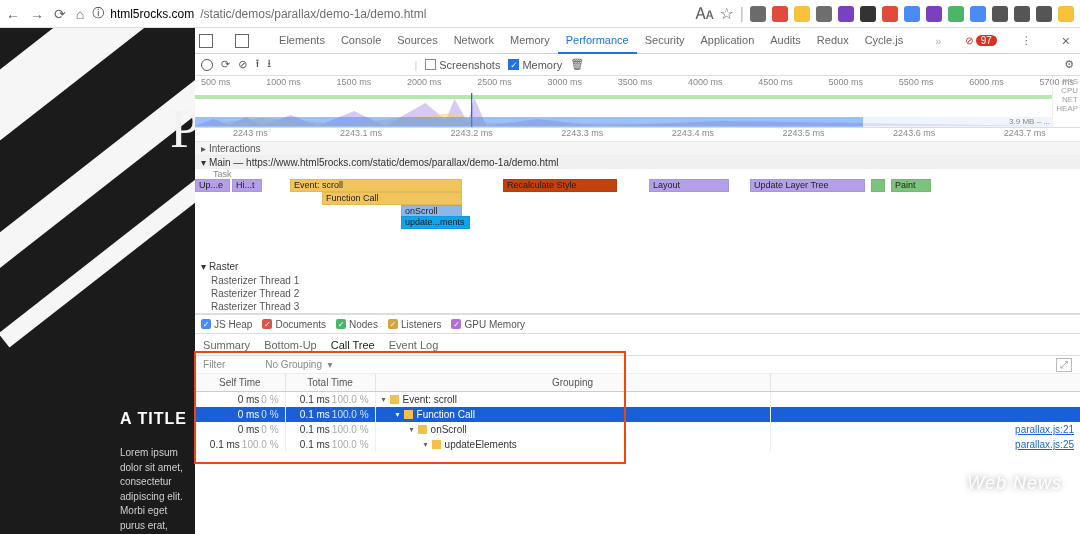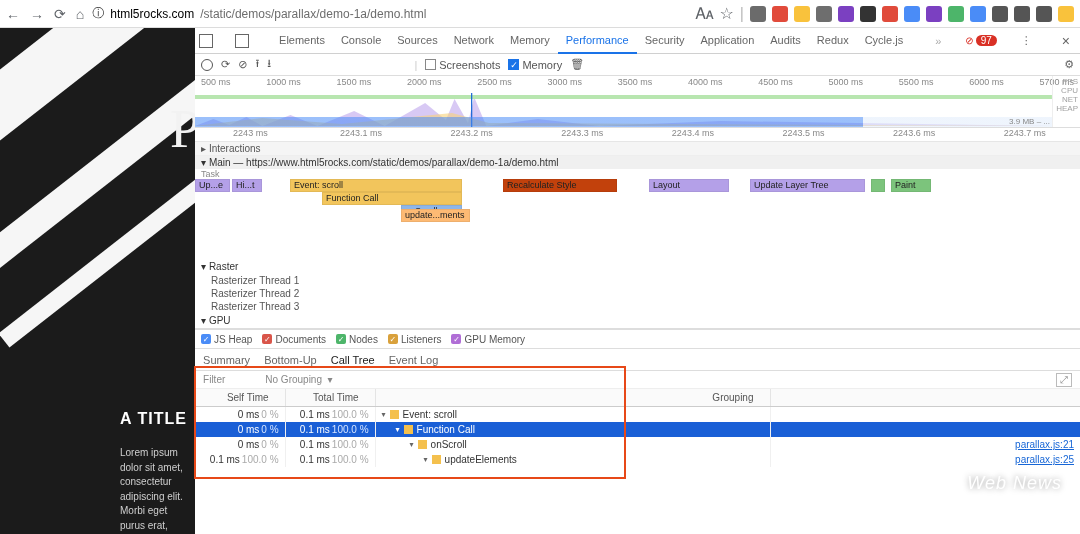--- a/index.html
+++ b/index.html
@@ -54,42 +54,42 @@
 .overview .heap { position: absolute; bottom: 0; left: 0; right: 28px; height: 10px; background: linear-gradient(90deg,#4a8cf7 0%,#4a8cf7 78%,#e1ecfb 78%,#e1ecfb 100%); opacity: 0.55; }
 
 
 .ruler { height: 14px; border-bottom: 1px solid #e6e6e6; display: flex; font-size: 9px; color: #888; }
 .ruler span { flex: 1; text-align: center; }
 
 
 .flame-wrap { border-bottom: 1px solid #ddd; font-size: 10px; }
 .row-int { padding: 1px 6px; border-bottom: 1px solid #eee; color: #555; background: #f5f5f5; }
 .row-main { padding: 1px 6px; color: #333; background: #f0f0f0; }
-.tasklabel { font-size: 9px; color: #888; padding-left: 6px; }
+.tasklabel { font-size: 9px; color: #888; padding-left: 18px; }
 .flame { position: relative; height: 66px; }
 .seg { position: absolute; height: 13px; font-size: 9px; color: #222; padding: 0 3px; overflow: hidden; white-space: nowrap; border: 1px solid rgba(0,0,0,0.06); }
 
 
 .section-h { padding: 2px 6px; font-size: 10px; color: #333; }
 .raster-item { padding: 1px 16px; font-size: 10px; color: #555; }
 
 
 .legend { height: 20px; border-top: 1px solid #ddd; border-bottom: 1px solid #ddd; display: flex; align-items: center; gap: 10px; padding: 0 6px; font-size: 10px; color: #555; }
 .legend .itm { display: flex; align-items: center; gap: 3px; }
 
 
 .bot-tabs { height: 22px; border-bottom: 1px solid #ddd; display: flex; align-items: center; gap: 14px; font-size: 11px; color: #666; padding: 0 8px; }
 .bot-tabs .bt.active { color: #222; }
 .filter-row { height: 18px; display: flex; align-items: center; gap: 40px; padding: 0 8px; font-size: 10px; color: #888; border-bottom: 1px solid #eee; }
 
 
 .tbl-wrap { position: relative; }
 .redbox { position: absolute; border: 2px solid #e74818; left: -1px; top: -23px; width: 432px; height: 113px; pointer-events: none; }
 .tbl { width: 100%; border-collapse: collapse; font-size: 10px; color: #333; }
-.tbl th { text-align: right; font-weight: 500; color: #555; border-bottom: 1px solid #ccc; border-right: 1px solid #e4e4e4; padding: 3px 16px; background: #fafafa; }
+.tbl th { text-align: center; font-weight: 500; color: #555; border-bottom: 1px solid #ccc; border-right: 1px solid #e4e4e4; padding: 3px 16px; background: #fafafa; }
 .tbl td { padding: 2px 6px; border-right: 1px solid #f0f0f0; }
 .tbl .r { text-align: right; }
 .tbl .pct { color: #aaa; padding-left: 2px; }
 .tbl tr.sel { background: #1a5fd6; color: #fff; }
 .tbl tr.sel .pct { color: #d5e4ff; }
 .act { display: flex; align-items: center; gap: 4px; }
 .act .tw { color: #666; font-size: 8px; }
 .tbl tr.sel .tw { color: #fff; }
 .act .sqico { width: 9px; height: 9px; background: #f4c04d; }
 .link { color: #1766d6; text-align: right; text-decoration: underline; }
@@ -243,35 +243,34 @@
     <div class="flame-wrap">
       <div class="row-int">▸ <span>Interactions</span></div>
       <div class="row-main">▾ <span>Main — https://www.html5rocks.com/static/demos/parallax/demo-1a/demo.html</span></div>
       <div class="tasklabel">Task</div>
       <div class="flame" id="flame">
           <div class="seg" style="left: 0px; top: 0px; width: 35px; background: rgb(180, 160, 232);">Up...e</div>
           <div class="seg" style="left: 37px; top: 0px; width: 30px; background: rgb(180, 160, 232);">Hi...t</div>
           <div class="seg" style="left: 95px; top: 0px; width: 172px; background: rgb(242, 197, 92);">Event: scroll</div>
           <div class="seg" style="left: 127px; top: 13px; width: 140px; background: rgb(242, 197, 92);">Function Call</div>
           <div class="seg" style="left: 206px; top: 26px; width: 61px; background: rgb(143, 182, 232);">onScroll</div>
-          <div class="seg" style="left: 206px; top: 30px; width: 69px; background: #fdba74;">update...ments</div>
+          <div class="seg" style="left: 206px; top: 37px; width: 69px; background: #0ea5e9;">update...ments</div>
           <div class="seg" style="left: 308px; top: 0px; width: 114px; background: #c2410c;">Recalculate Style</div>
           <div class="seg" style="left: 454px; top: 0px; width: 80px; background: rgb(180, 160, 232);">Layout</div>
           <div class="seg" style="left: 555px; top: 0px; width: 115px; background: rgb(180, 160, 232);">Update Layer Tree</div>
           <div class="seg" style="left: 676px; top: 0px; width: 14px; background: rgb(124, 196, 124);"></div>
           <div class="seg" style="left: 696px; top: 0px; width: 40px; background: rgb(124, 196, 124);">Paint</div>
         </div>
       <div style="height:14px"></div>
       <div class="section-h">▾ <span>Raster</span></div>
       <div id="rasters">
           <div class="raster-item">Rasterizer Thread 1</div>
           <div class="raster-item">Rasterizer Thread 2</div>
           <div class="raster-item">Rasterizer Thread 3</div>
         </div>
-      <div class="section-h">▾ <span>GPU</span></div>
     </div>
 
     <div class="legend" id="legend">
         <span class="itm">
           <span class="box on" style="width:10px;height:10px;background:#4a8cf7;border-radius:2px;display:inline-flex;align-items:center;justify-content:center;color:#fff;font-size:8px">✓</span>
           <span>JS Heap</span>
         </span>
         <span class="itm">
           <span class="box on" style="width:10px;height:10px;background:#d9554a;border-radius:2px;display:inline-flex;align-items:center;justify-content:center;color:#fff;font-size:8px">✓</span>
           <span>Documents</span>

